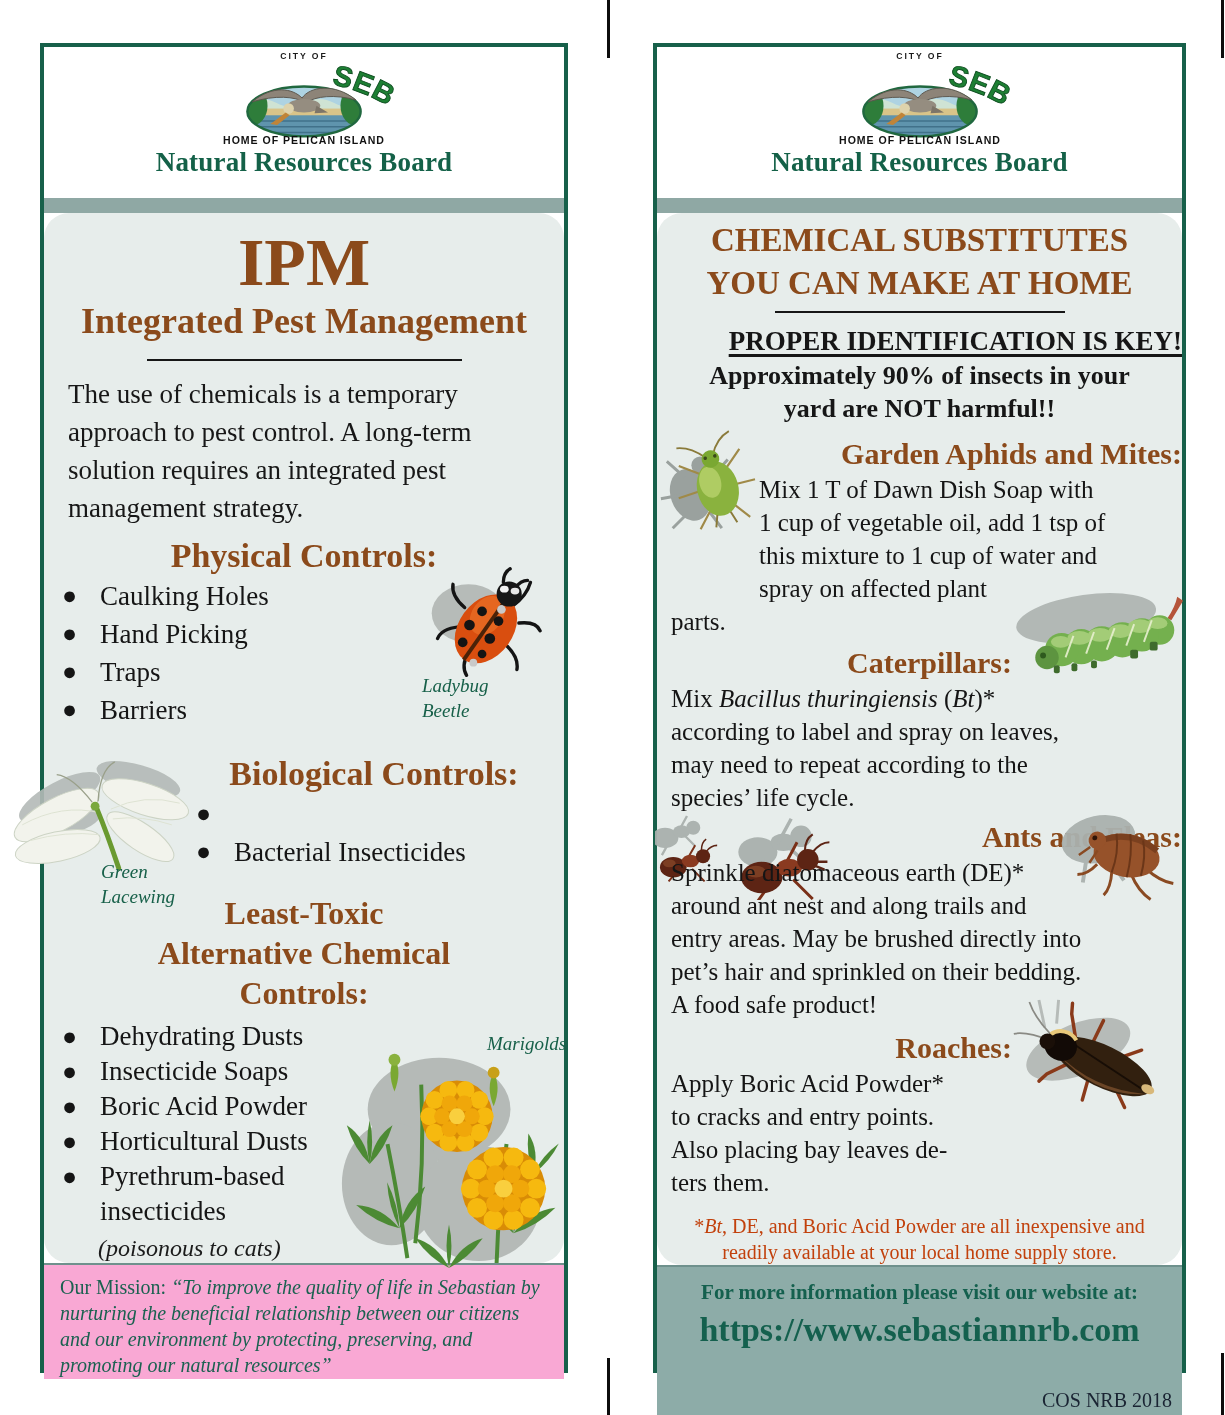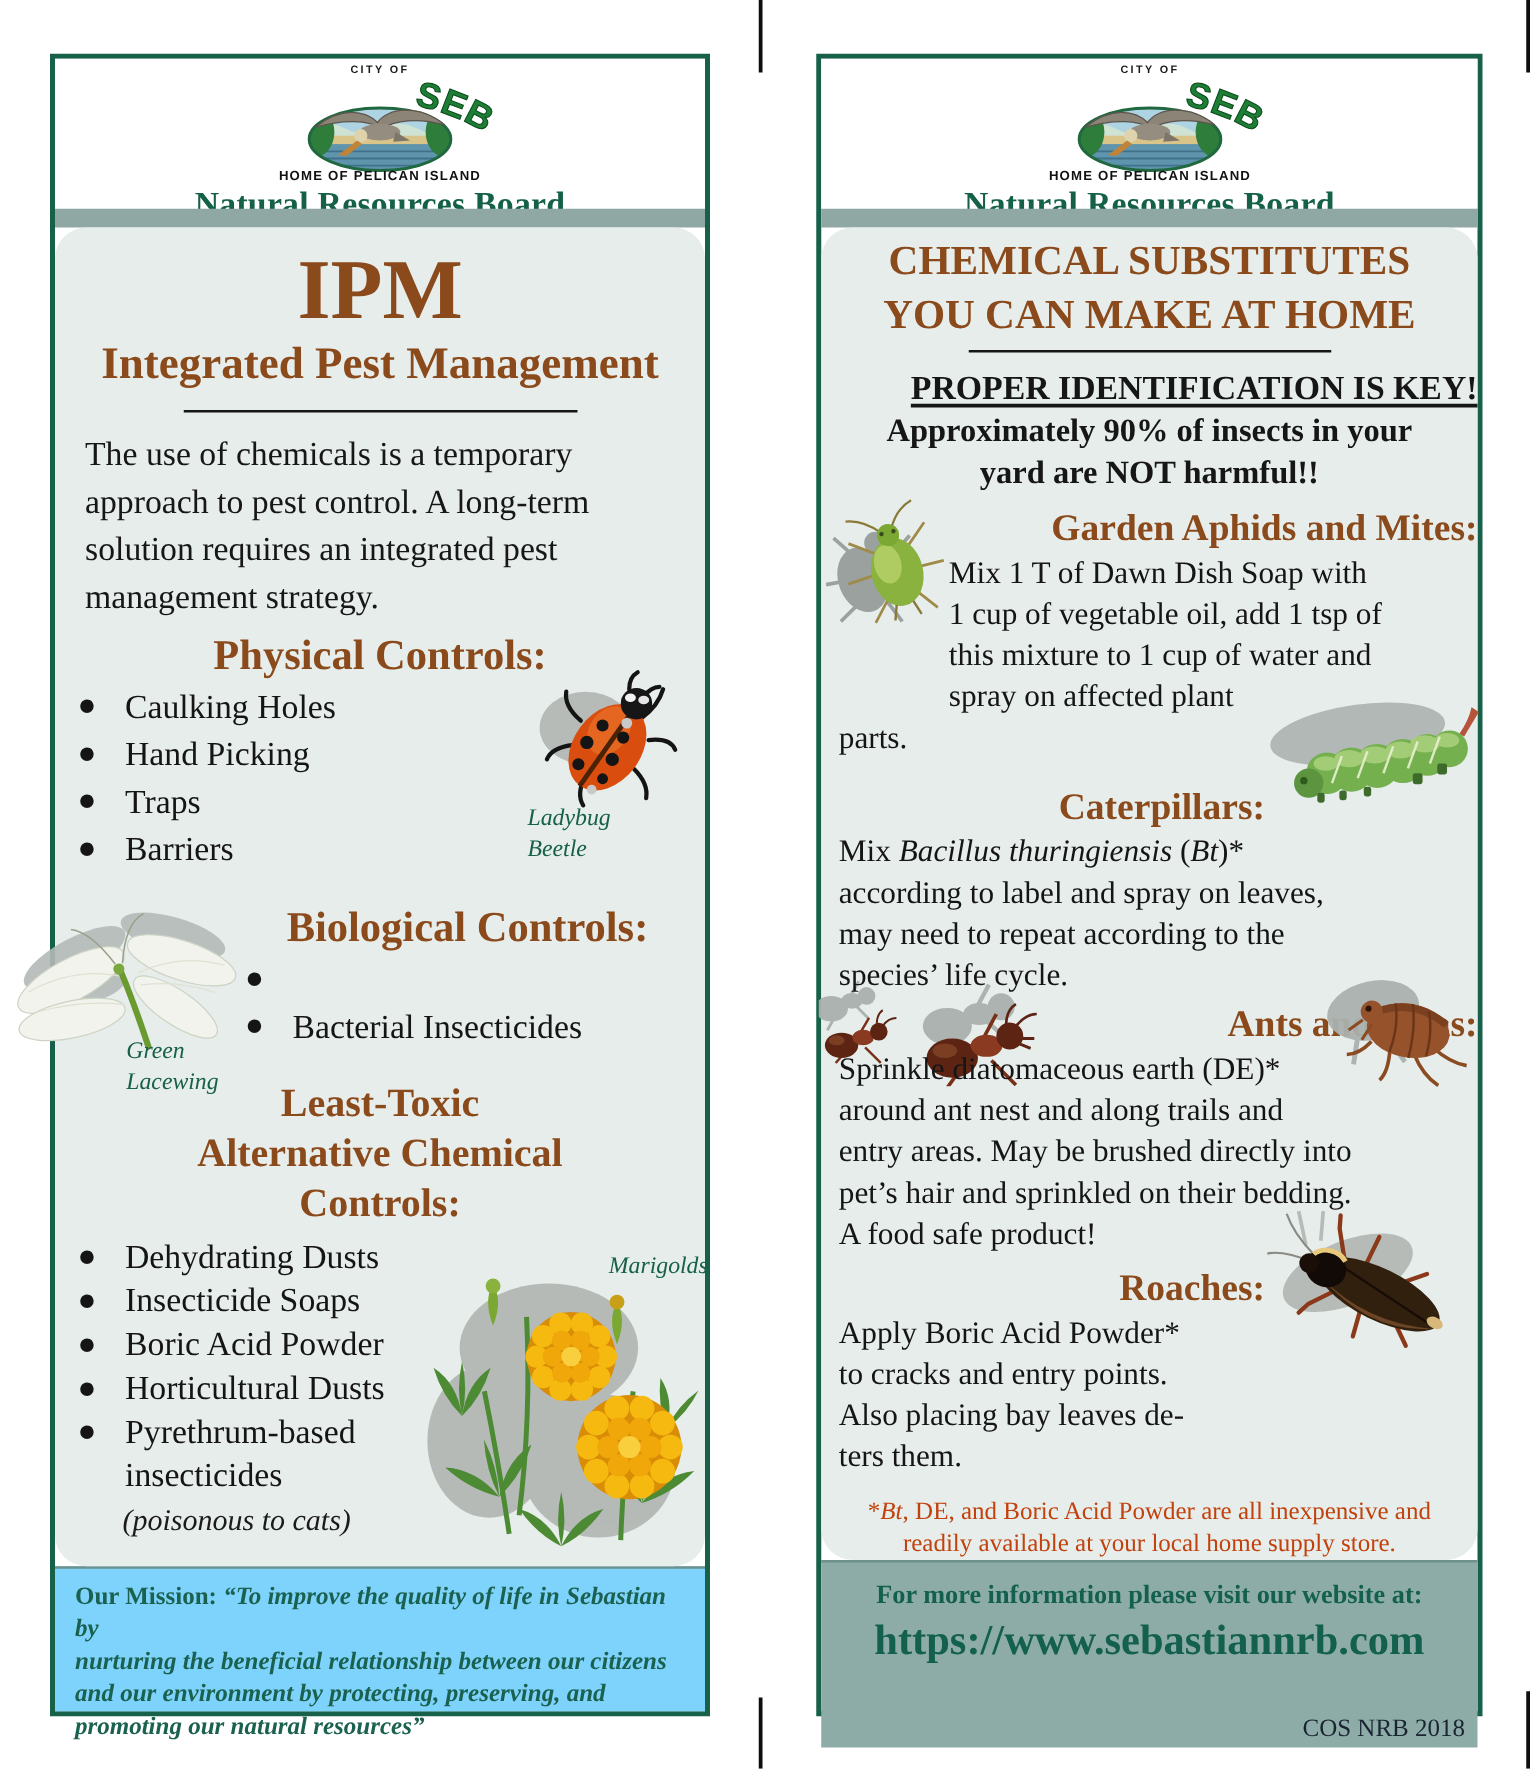--- a/index.html
+++ b/index.html
@@ -3,55 +3,55 @@
 <meta charset="utf-8">
 <style>
   html,body{margin:0;padding:0;}
   body{width:1225px;height:1415px;position:relative;background:#ffffff;
        font-family:"Liberation Serif",serif;color:#141414;overflow:hidden;}
   .mark{position:absolute;width:3px;background:#0d0d0d;}
   .panel{position:absolute;top:43px;height:1330px;border:4px solid #17604a;background:#ffffff;
          box-sizing:border-box;display:flex;flex-direction:column;}
   #panel-left{left:40px;width:528px;}
   #panel-right{left:653px;width:533px;}
-  .hdr{height:120px;background:#ffffff;text-align:center;padding-top:3px;box-sizing:border-box;flex:none;}
+  .hdr{height:151px;background:#ffffff;text-align:center;padding-top:3px;box-sizing:border-box;flex:none;}
   .board{font-size:27px;font-weight:bold;color:#146148;margin-top:-3px;letter-spacing:.2px;}
   .band{height:15px;background:#8fa8a4;flex:none;}
   .content{flex:1;background:#e7edeb;position:relative;border-radius:25px;}
   .h-brown{font-weight:bold;color:#8b4a1b;text-align:center;font-size:31px;line-height:38px;white-space:pre-line;}
   .divider{height:2px;background:#161616;margin-left:auto;margin-right:auto;}
   
   .ipm-title{font-size:68px;line-height:74px;font-weight:bold;color:#8b4a1b;text-align:center;margin-top:12px;}
   .ipm-sub{font-size:36px;line-height:44px;font-weight:bold;color:#8b4a1b;text-align:center;}
   .intro{font-size:27px;line-height:38px;white-space:pre-line;padding:0 24px;margin-top:14px;color:#171717;}
   .lh-big{font-size:34px;line-height:42px;}
   .list{padding-left:18px;margin-top:0;}
   .li{display:flex;gap:24px;font-size:27px;line-height:38px;color:#151515;}
   .li .dot{width:14px;flex:none;font-size:25px;}
   .li .t{white-space:pre-line;}
   .list-tight .li{line-height:35px;}
   .bio-list{padding-left:152px;}
   .least-h{font-size:32px;line-height:40px;margin-top:22px;}
   .note{font-style:italic;font-size:24px;line-height:30px;margin:4px 0 0 54px;color:#1b1b1b;}
   .caption{position:absolute;color:#176049;font-style:italic;font-size:19px;line-height:25px;
            white-space:pre-line;z-index:7;}
-  .mission{height:116px;flex:none;background:#7dd3fc;border-top:2px solid #6f918d;
-           padding:9px 16px 0 16px;box-sizing:border-box;font-size:20px;line-height:26px;color:#1b6150;font-weight:bold;}
+  .mission{height:116px;flex:none;background:#f9a8d4;border-top:2px solid #6f918d;
+           padding:9px 16px 0 16px;box-sizing:border-box;font-size:20px;line-height:26px;color:#1b6150;}
   .mission i{white-space:pre-line;}
   
   .rc-title{font-size:33px;line-height:43px;font-weight:bold;color:#8b4a1b;text-align:center;
             margin-top:6px;white-space:pre-line;}
   .key-h{font-size:27px;line-height:36px;font-weight:bold;text-align:right;margin-top:10px;
          text-decoration:underline;text-decoration-thickness:2.5px;text-underline-offset:4px;color:#161616;}
   .key-sub{font-size:26px;line-height:33px;font-weight:bold;text-align:center;white-space:pre-line;color:#161616;}
   .sec-h{font-weight:bold;color:#8b4a1b;text-align:right;font-size:30px;line-height:38px;}
   .body-r{font-size:25px;line-height:33px;white-space:pre-line;color:#151515;
           padding:0 8px 0 14px;position:relative;z-index:3;}
   .spacer{float:left;width:102px;height:140px;}
-  .mt6{margin-top:20px;}.mt4{margin-top:4px;}.mt8{margin-top:8px;}
+  .mt6{margin-top:6px;}.mt4{margin-top:4px;}.mt8{margin-top:8px;}
   .shift-l{margin-right:170px;}
   .footnote{margin-top:14px;font-size:20px;line-height:26px;text-align:center;white-space:pre-line;
             color:#c2410c;position:relative;z-index:3;}
   .footerbox{height:150px;flex:none;background:#8daca8;border-top:2px solid #6f918d;text-align:center;
              padding-top:10px;box-sizing:border-box;position:relative;}
   .f-info{font-size:21px;line-height:30px;font-weight:bold;color:#14604e;white-space:nowrap;}
   .f-url{font-size:34px;line-height:42px;font-weight:bold;color:#14604e;margin-top:2px;}
   .f-credit{position:absolute;right:10px;bottom:3px;font-size:20px;color:#1a2433;}
   .art{position:absolute;z-index:2;}
   .logo-city{font-family:"Liberation Sans",sans-serif;font-weight:bold;}

